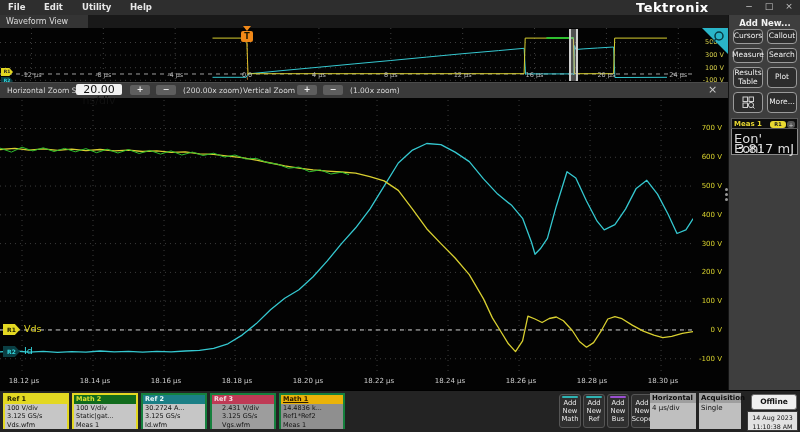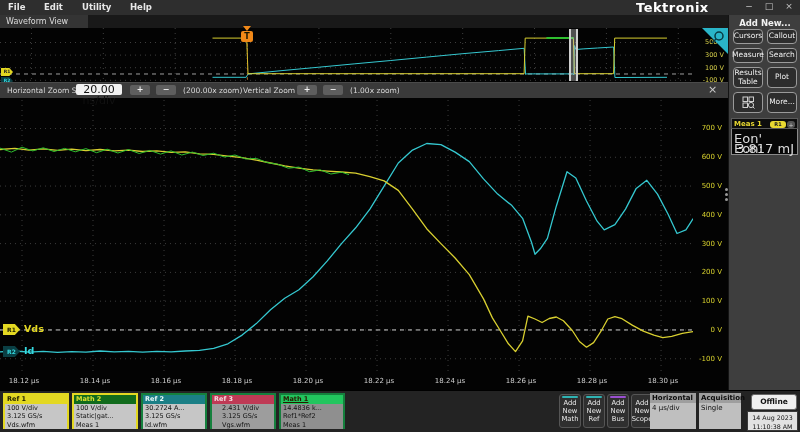--- a/index.html
+++ b/index.html
@@ -35,21 +35,21 @@
   .zbtn{top:85px;width:20px;height:10px;background:#5e5e5e;border-radius:2px;color:#f0f0f0;font-size:8px;font-weight:bold;text-align:center;line-height:9px;}
   .zclose{left:708px;top:83px;color:#cccccc;font-size:11px;}
   
   #main-svg{left:0;top:100px;}
   #main-xl{left:0;top:374px;width:693px;height:16px;}
   .main-xlab{position:absolute;top:3px;width:44px;text-align:center;font-size:7px;color:#cfcfcf;}
   #main-yl{left:694px;top:100px;width:32px;height:274px;}
   .main-ylab{position:absolute;right:4px;width:30px;text-align:right;font-size:7px;color:#d9d22e;}
   .annot{left:24px;top:101px;color:#2ecc2e;font-size:9.5px;font-weight:bold;}
   .chbadge{width:17px;height:11px;font-size:6px;line-height:11px;}
-  .chlabel{font-size:9.5px;font-weight:bold;}
+  .chlabel{font-size:9.5px;font-weight:normal;}
   .grip{left:725px;width:3px;height:3px;background:#999;border-radius:50%;}
   
   .rpanel{left:728px;top:15px;width:72px;height:375px;background:#3e3e3e;border-left:1px solid #141414;box-sizing:border-box;}
   .rp-head{left:0;top:3px;width:72px;text-align:center;color:#f2f2f2;font-size:8.5px;font-weight:bold;}
   .rp-btn{background:#2d2d2d;border:1px solid #9a9a9a;border-radius:4px;color:#f0f0f0;font-size:7.5px;display:flex;align-items:center;justify-content:center;text-align:center;box-sizing:border-box;line-height:8.5px;}
   .meas{left:2px;top:103px;width:67px;}
   .meas-head{position:relative;height:11px;background:#0d0d0d;border:1px solid #5a5a5a;box-sizing:border-box;}
   .meas-title{position:absolute;left:2px;top:1px;color:#e8d831;font-size:7px;font-weight:bold;}
   .meas-pill{position:absolute;right:11px;top:2px;width:16px;height:7px;background:#e8d831;border-radius:3px;color:#222;font-size:5px;font-weight:bold;text-align:center;line-height:7px;}
   .meas-plus{position:absolute;right:2px;top:2px;width:8px;height:7px;background:#555;border-radius:3px;color:#ccc;font-size:6px;text-align:center;line-height:7px;}
@@ -102,20 +102,32 @@
       <line x1="678.2898138572906" y1="0" x2="678.2898138572906" y2="54" stroke="#3f3f3f" stroke-width="1" stroke-dasharray="1 4"></line>
       <line x1="0" y1="14.492415402567095" x2="695" y2="14.492415402567095" stroke="#3f3f3f" stroke-width="1" stroke-dasharray="1 4"></line>
       <line x1="0" y1="27.094515752625437" x2="695" y2="27.094515752625437" stroke="#3f3f3f" stroke-width="1" stroke-dasharray="1 4"></line>
       <line x1="0" y1="39.69661610268378" x2="695" y2="39.69661610268378" stroke="#3f3f3f" stroke-width="1" stroke-dasharray="1 4"></line>
       <line x1="0" y1="52.29871645274212" x2="695" y2="52.29871645274212" stroke="#3f3f3f" stroke-width="1" stroke-dasharray="1 4"></line>
       <line x1="0" y1="45.99766627771295" x2="695" y2="45.99766627771295" stroke="#9f9f9f" stroke-width="1" stroke-dasharray="4 4"></line>
       <polyline points="212.9,49.3 246.2,49.3 248.0,45.9 283.0,42.5 318.9,39.2 354.9,35.8 390.8,32.5 426.7,29.1 462.7,25.7 498.6,22.6 524.1,20.3 525.6,46.5 526.5,45.9 573.2,45.9 573.9,46.9 574.4,17.5 575.9,21.5 583.1,20.9 597.4,20.0 613.6,19.0 614.9,49.5 666.6,49.3" fill="none" stroke="#35c8d0" stroke-width="1" stroke-linejoin="round" stroke-linecap="round"></polyline>
       <polyline points="212.9,10.1 246.7,10.1 248.0,45.7 524.1,45.7 525.2,10.1 573.4,10.1 574.4,45.7 613.6,45.7 614.7,10.1 666.6,10.1" fill="none" stroke="#d8cf30" stroke-width="1" stroke-linejoin="round" stroke-linecap="round"></polyline>
       <polyline points="547.1,10.0 573.0,10.0" fill="none" stroke="#2fbf2f" stroke-width="2" stroke-linejoin="round" stroke-linecap="round"></polyline>
     </svg>
+  <div id="ov-xl" class="abs">
+      <span class="ov-xlab" style="left: 11.4439px;">-12 μs</span>
+      <span class="ov-xlab" style="left: 83.3157px;">-8 μs</span>
+      <span class="ov-xlab" style="left: 155.187px;">-4 μs</span>
+      <span class="ov-xlab" style="left: 227.059px;">0.0</span>
+      <span class="ov-xlab" style="left: 298.931px;">4 μs</span>
+      <span class="ov-xlab" style="left: 370.803px;">8 μs</span>
+      <span class="ov-xlab" style="left: 442.675px;">12 μs</span>
+      <span class="ov-xlab" style="left: 514.546px;">16 μs</span>
+      <span class="ov-xlab" style="left: 586.418px;">20 μs</span>
+      <span class="ov-xlab" style="left: 658.29px;">24 μs</span>
+    </div>
   <div id="ov-yl" class="abs">
       <span class="ov-ylab" style="top: 10.4924px;">500 V</span>
       <span class="ov-ylab" style="top: 23.0945px;">300 V</span>
       <span class="ov-ylab" style="top: 35.6966px;">100 V</span>
       <span class="ov-ylab" style="top: 48.2987px;">-100 V</span>
     </div>
   <div class="abs trig-line"></div>
   <div class="abs trig-arrow"></div>
   <div class="abs trig-marker">T</div>
   <div class="abs zoomwin"></div>
@@ -255,21 +267,21 @@
     </div>
     <div class="bdg" style="left:210px">
       <div class="b-head" style="background: rgb(191, 58, 85); color: rgb(245, 221, 226);">Ref 3</div>
       <div class="b-body" style="background: rgb(157, 157, 157); padding-left: 10px;">
         <div>2.431 V/div</div>
           <div>3.125 GS/s</div>
           <div>Vgs.wfm</div>
       </div>
     </div>
     <div class="bdg" style="left:279px">
-      <div class="b-head" style="background: #22c55e; color: rgb(42, 26, 0); text-decoration: underline;">Math 1</div>
+      <div class="b-head" style="background: #eab308; color: rgb(42, 26, 0); text-decoration: underline;">Math 1</div>
       <div class="b-body" style="background: rgb(143, 143, 143);">
         <div>14.4836 k...</div>
           <div>Ref1*Ref2</div>
           <div>Meas 1</div>
       </div>
     </div>
 
     <div class="addbtn" style="left:559px">
         <div class="stripe" style="background: rgb(47, 179, 179);"></div>
         <span>Add New Math</span>

